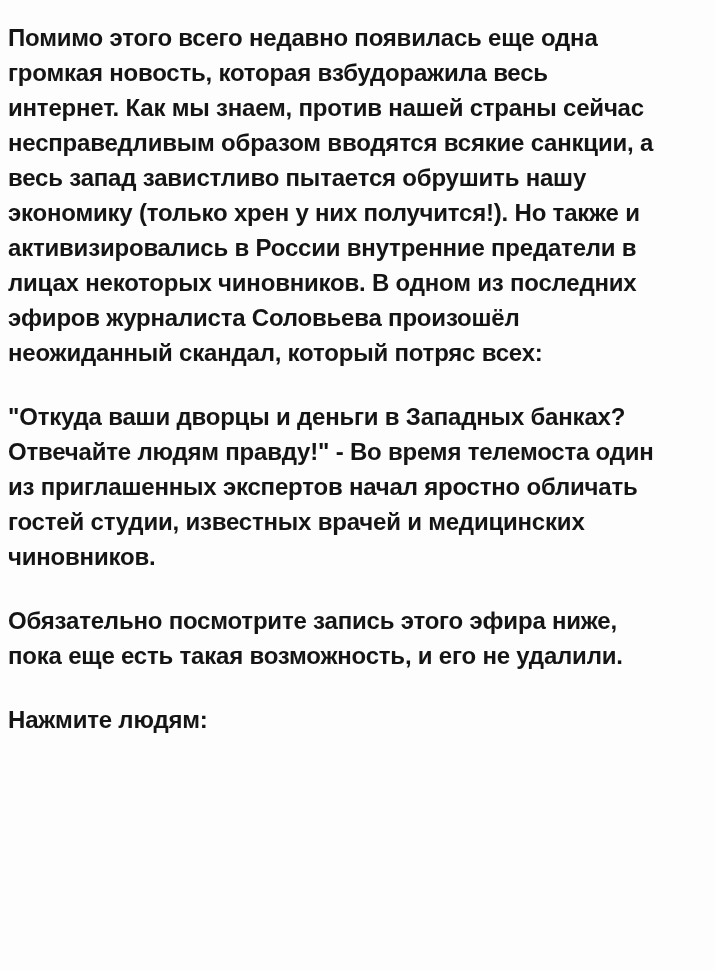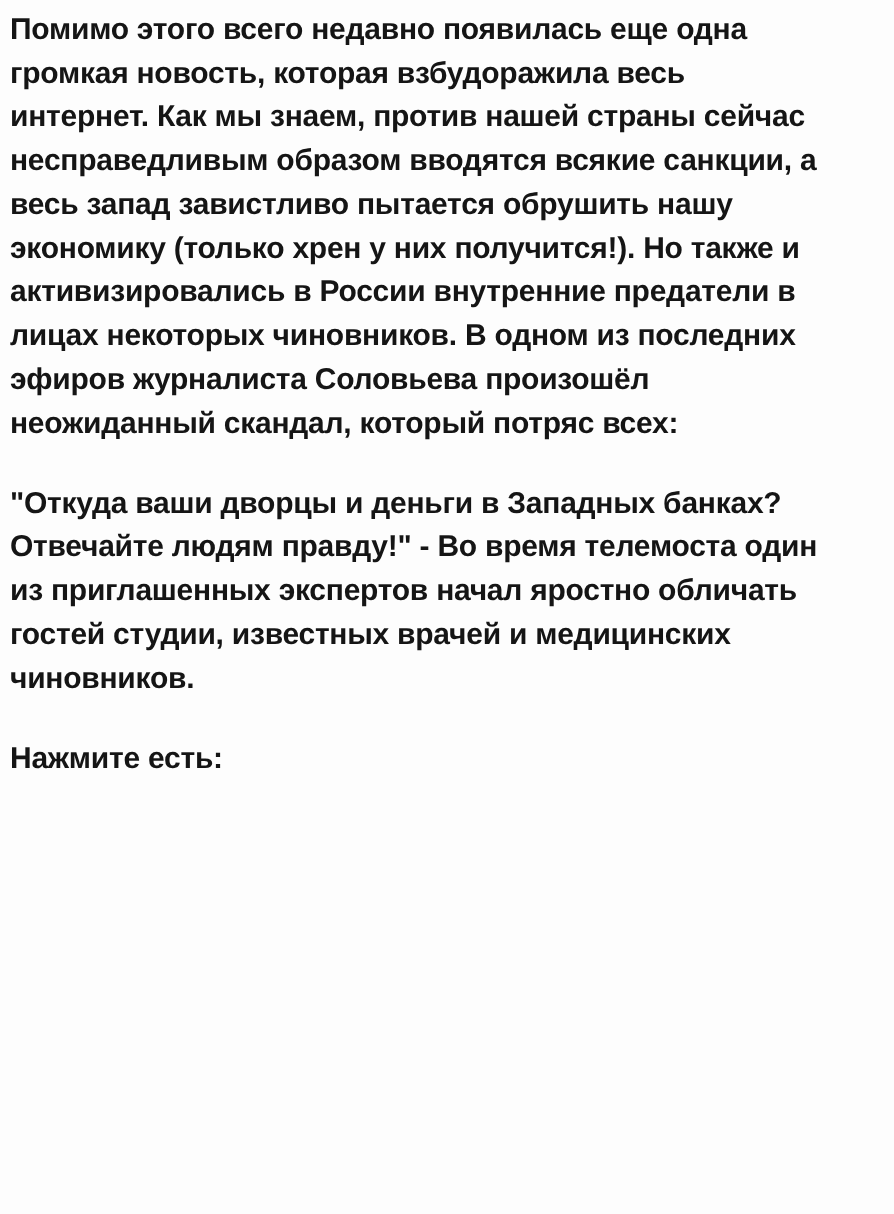--- a/index.html
+++ b/index.html
@@ -8,21 +8,21 @@
     background: #fdfdfd;
   }
   body {
     width: 715px;
     height: 971px;
     overflow: hidden;
   }
   .article {
     box-sizing: border-box;
     width: 715px;
-    padding: 6px 8px 0 8px;
+    padding: 20px 8px 0 8px;
     font-family: "Liberation Sans", "DejaVu Sans", sans-serif;
     font-weight: 700;
     color: #151515;
   }
   .article p {
     margin: 0 0 29px 0;
     font-size: 24px;
     line-height: 35px;
     letter-spacing: -0.2px;
     white-space: pre-line; 
@@ -43,14 +43,16 @@
 экономику (только хрен у них получится!). Но также и
 активизировались в России внутренние предатели в
 лицах некоторых чиновников. В одном из последних
 эфиров журналиста Соловьева произошёл
 неожиданный скандал, который потряс всех:</p>
   <p>"Откуда ваши дворцы и деньги в Западных банках?
 Отвечайте людям правду!" - Во время телемоста один
 из приглашенных экспертов начал яростно обличать
 гостей студии, известных врачей и медицинских
 чиновников.</p>
-  <p class="cta">Нажмите есть:</p>
+  <p>Обязательно посмотрите запись этого эфира ниже,
+пока еще есть такая возможность, и его не удалили.</p>
+  <p class="cta">Нажмите людям:</p>
 </div>
 
 </body></html>

